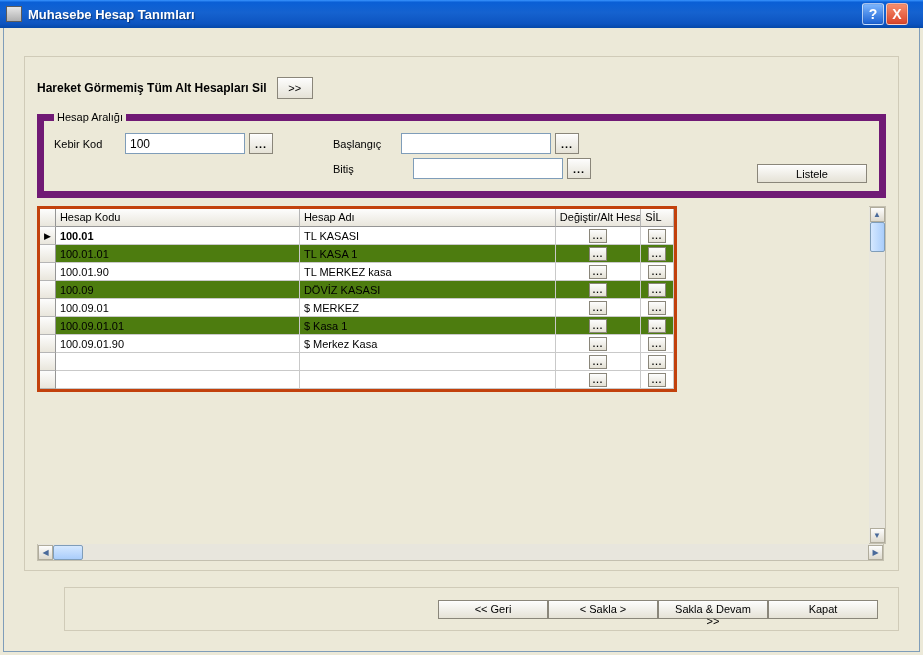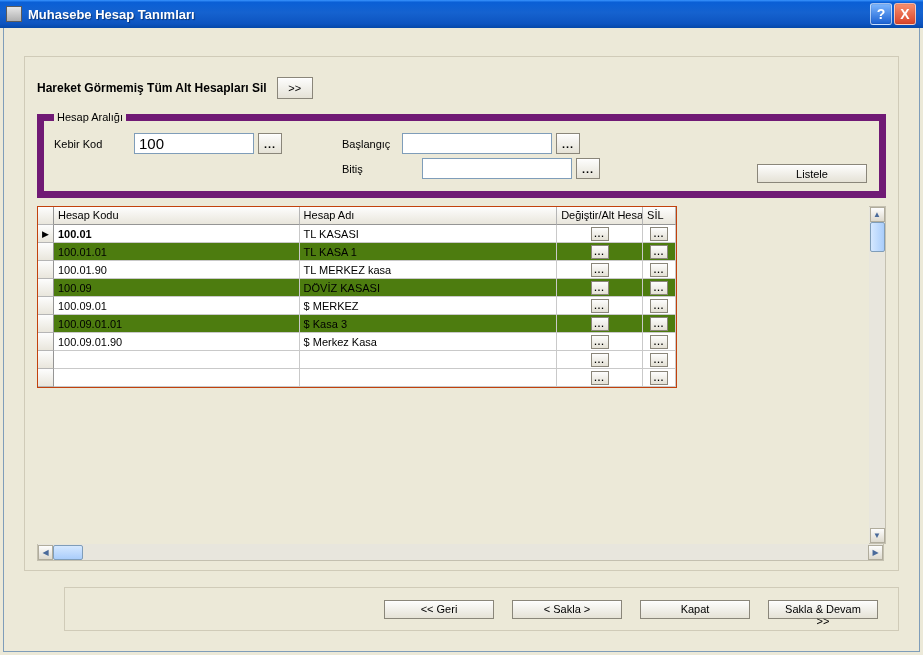--- a/index.html
+++ b/index.html
@@ -11,21 +11,21 @@
     width: 923px;
     height: 655px;
     overflow: hidden;
     user-select: none;
   }
   .titlebar {
     height: 28px;
     background: linear-gradient(to bottom, #3a95ff 0%, #0a5fd6 8%, #1562cf 45%, #0d54c0 85%, #0548a8 100%);
     display: flex;
     align-items: center;
-    padding: 0 7px 0 6px;
+    padding: 0 15px 0 6px;
     color: #fff;
   }
   .titlebar-icon {
     width: 16px; height: 16px;
     background: linear-gradient(#e6e6e6,#b0b0b0);
     border:1px solid #5b5b5b;
     margin-right: 6px;
   }
   .titlebar-text {
     font-size: 13px;
@@ -88,45 +88,45 @@
     position: relative;
   }
   fieldset.range legend {
     font-size:11px; padding:0 3px;
   }
   .form-row {
     display:flex; align-items:center;
     margin: 4px 0;
   }
   .form-row label {
-    width: 80px;
+    width: 71px;
   }
   .txt {
     border:1px solid #7f9db9;
     background:#fff;
     height:21px;
     padding: 0 4px;
     font-family: inherit;
-    font-size:15px;
+    font-size:12px;
   }
   .range-col2 {
     margin-left: 60px;
   }
   .liste-btn {
     position:absolute; right:12px; bottom:8px;
   }
   
   .grid-area {
     position: relative;
     display:flex;
     align-items:flex-start;
     margin-top:4px;
   }
   .grid {
-    border:1px solid #c2410c;
+    border:3px solid #c2410c;
     background:#fff;
     width: 640px;
   }
   .grid-header-row, .grid-row {
     display:flex;
     height:18px;
     align-items:stretch;
   }
   .grid-header-row .cell {
     background: linear-gradient(#fdfdfd,#e9e6dc);
@@ -207,21 +207,20 @@
   .grid-wrap {
     border:0;
   }
   .footer-bar {
     position:absolute;
     left:20px; right:20px; bottom:20px;
     height:44px;
     border:1px solid #d0cbb8;
     display:flex; align-items:center; justify-content:flex-end;
     padding: 0 20px;
-    gap: 18px;
     margin-left: 40px;
   }
   .arrow-ind {
     font-size:9px;
   }
 </style>
 </head>
 <body>
 
 <div class="titlebar">
@@ -252,21 +251,21 @@
           <div class="form-row">
             <label>Kebir Kod</label>
             <input class="txt" style="width: 120px;" value="100">
             <button class="btn btn-sq" style="margin-left:4px;">
                 <span class="dots">...</span>
               </button>
           </div>
         </div>
         <div class="range-col2">
           <div class="form-row">
-            <label style="width:60px;">Başlangıç</label>
+            <label style="width:68px;">Başlangıç</label>
             <input class="txt" style="width: 150px;" value="">
             <button class="btn btn-sq" style="margin-left:4px;">
                 <span class="dots">...</span>
               </button>
           </div>
           <div class="form-row">
             <label style="width:80px;">Bitiş</label>
             <input class="txt" style="width: 150px;" value="">
             <button class="btn btn-sq" style="margin-left:4px;">
                 <span class="dots">...</span>
@@ -362,21 +361,21 @@
               </div>
               <div class="cell col-sil">
                 <div class="cell-btn">
                   <span>...</span>
                 </div>
               </div>
             </div>
             <div class="grid-row alt">
               <div class="rowhead"></div>
               <div class="cell col-code">100.09.01.01</div>
-              <div class="cell col-name">$ Kasa 3</div>
+              <div class="cell col-name">$ Kasa 1</div>
               <div class="cell col-chg">
                 <div class="cell-btn">
                   <span>...</span>
                 </div>
               </div>
               <div class="cell col-sil">
                 <div class="cell-btn">
                   <span>...</span>
                 </div>
               </div>
@@ -450,17 +449,17 @@
       <div class="arrow">
           <span>▶</span>
         </div>
     </div>
 
   </div>
 
   <div class="footer-bar">
     <button class="btn btn-wide"><span>&lt;&lt; Geri</span></button>
     <button class="btn btn-wide"><span>&lt; Sakla &gt;</span></button>
+    <button class="btn btn-wide"><span>Sakla &amp; Devam &gt;&gt;</span></button>
     <button class="btn btn-wide"><span>Kapat</span></button>
-    <button class="btn btn-wide"><span>Sakla &amp; Devam &gt;&gt;</span></button>
   </div>
 
 </div>
 
 </body></html>

